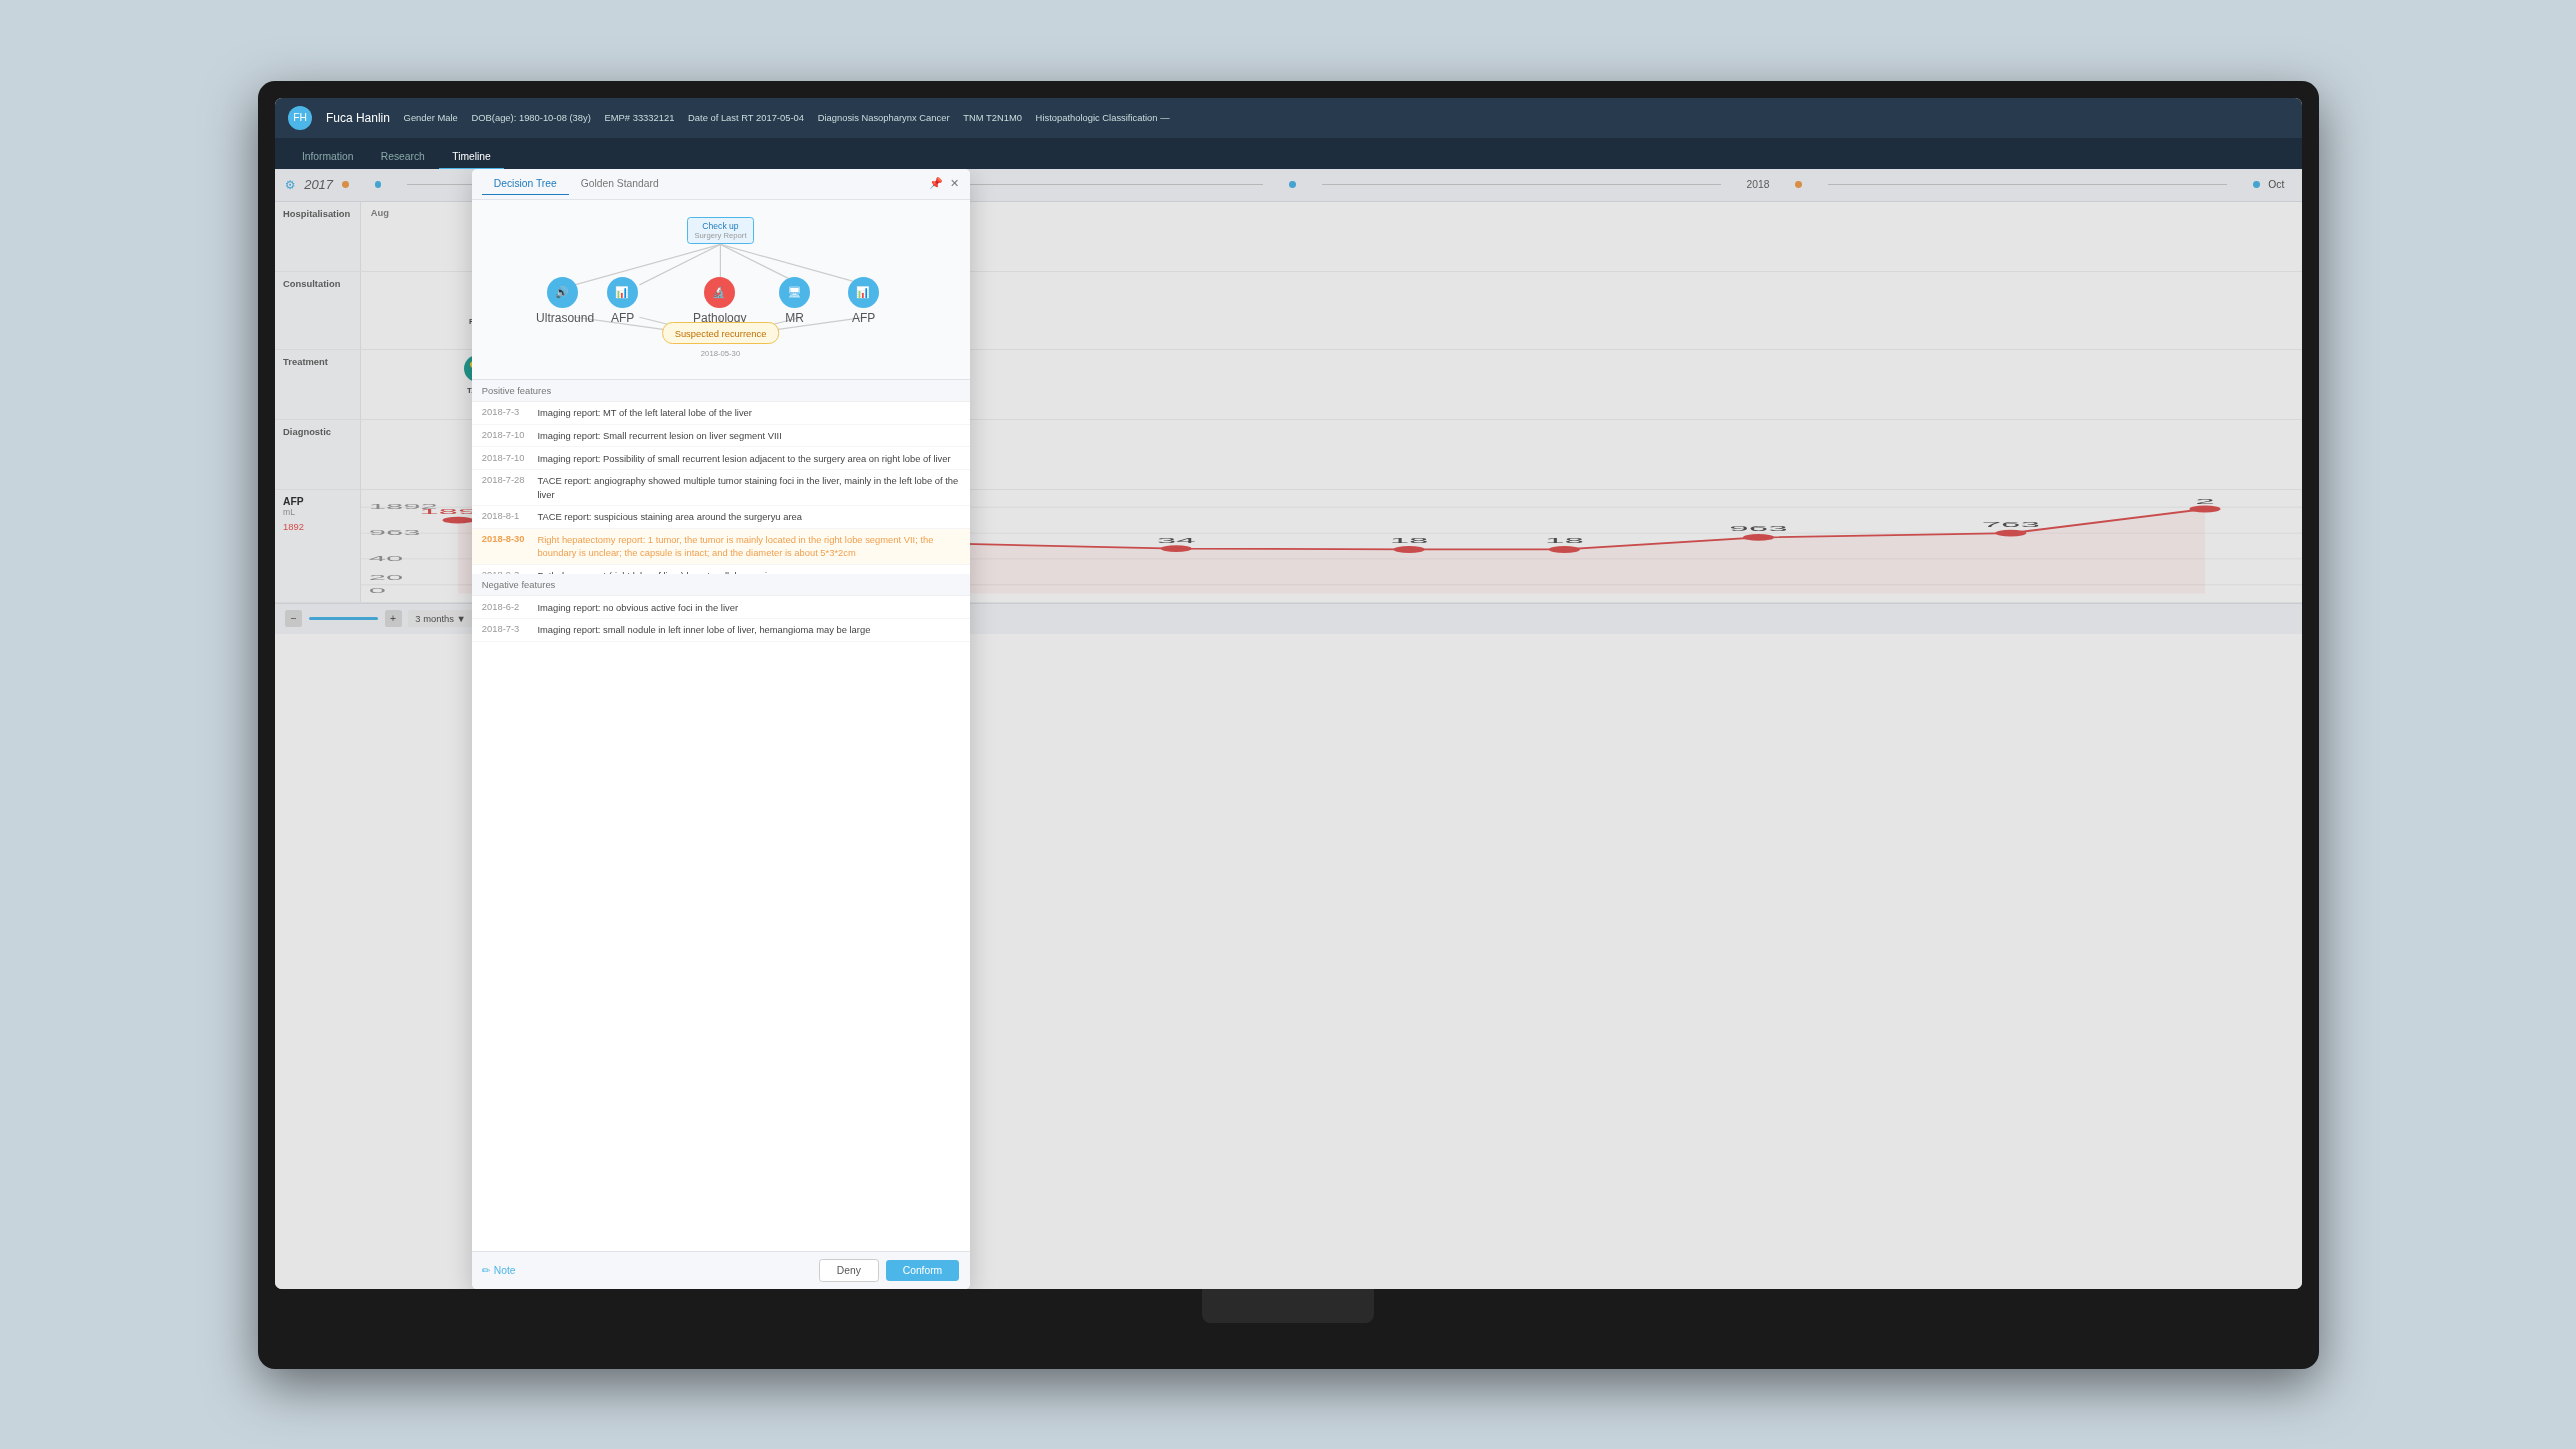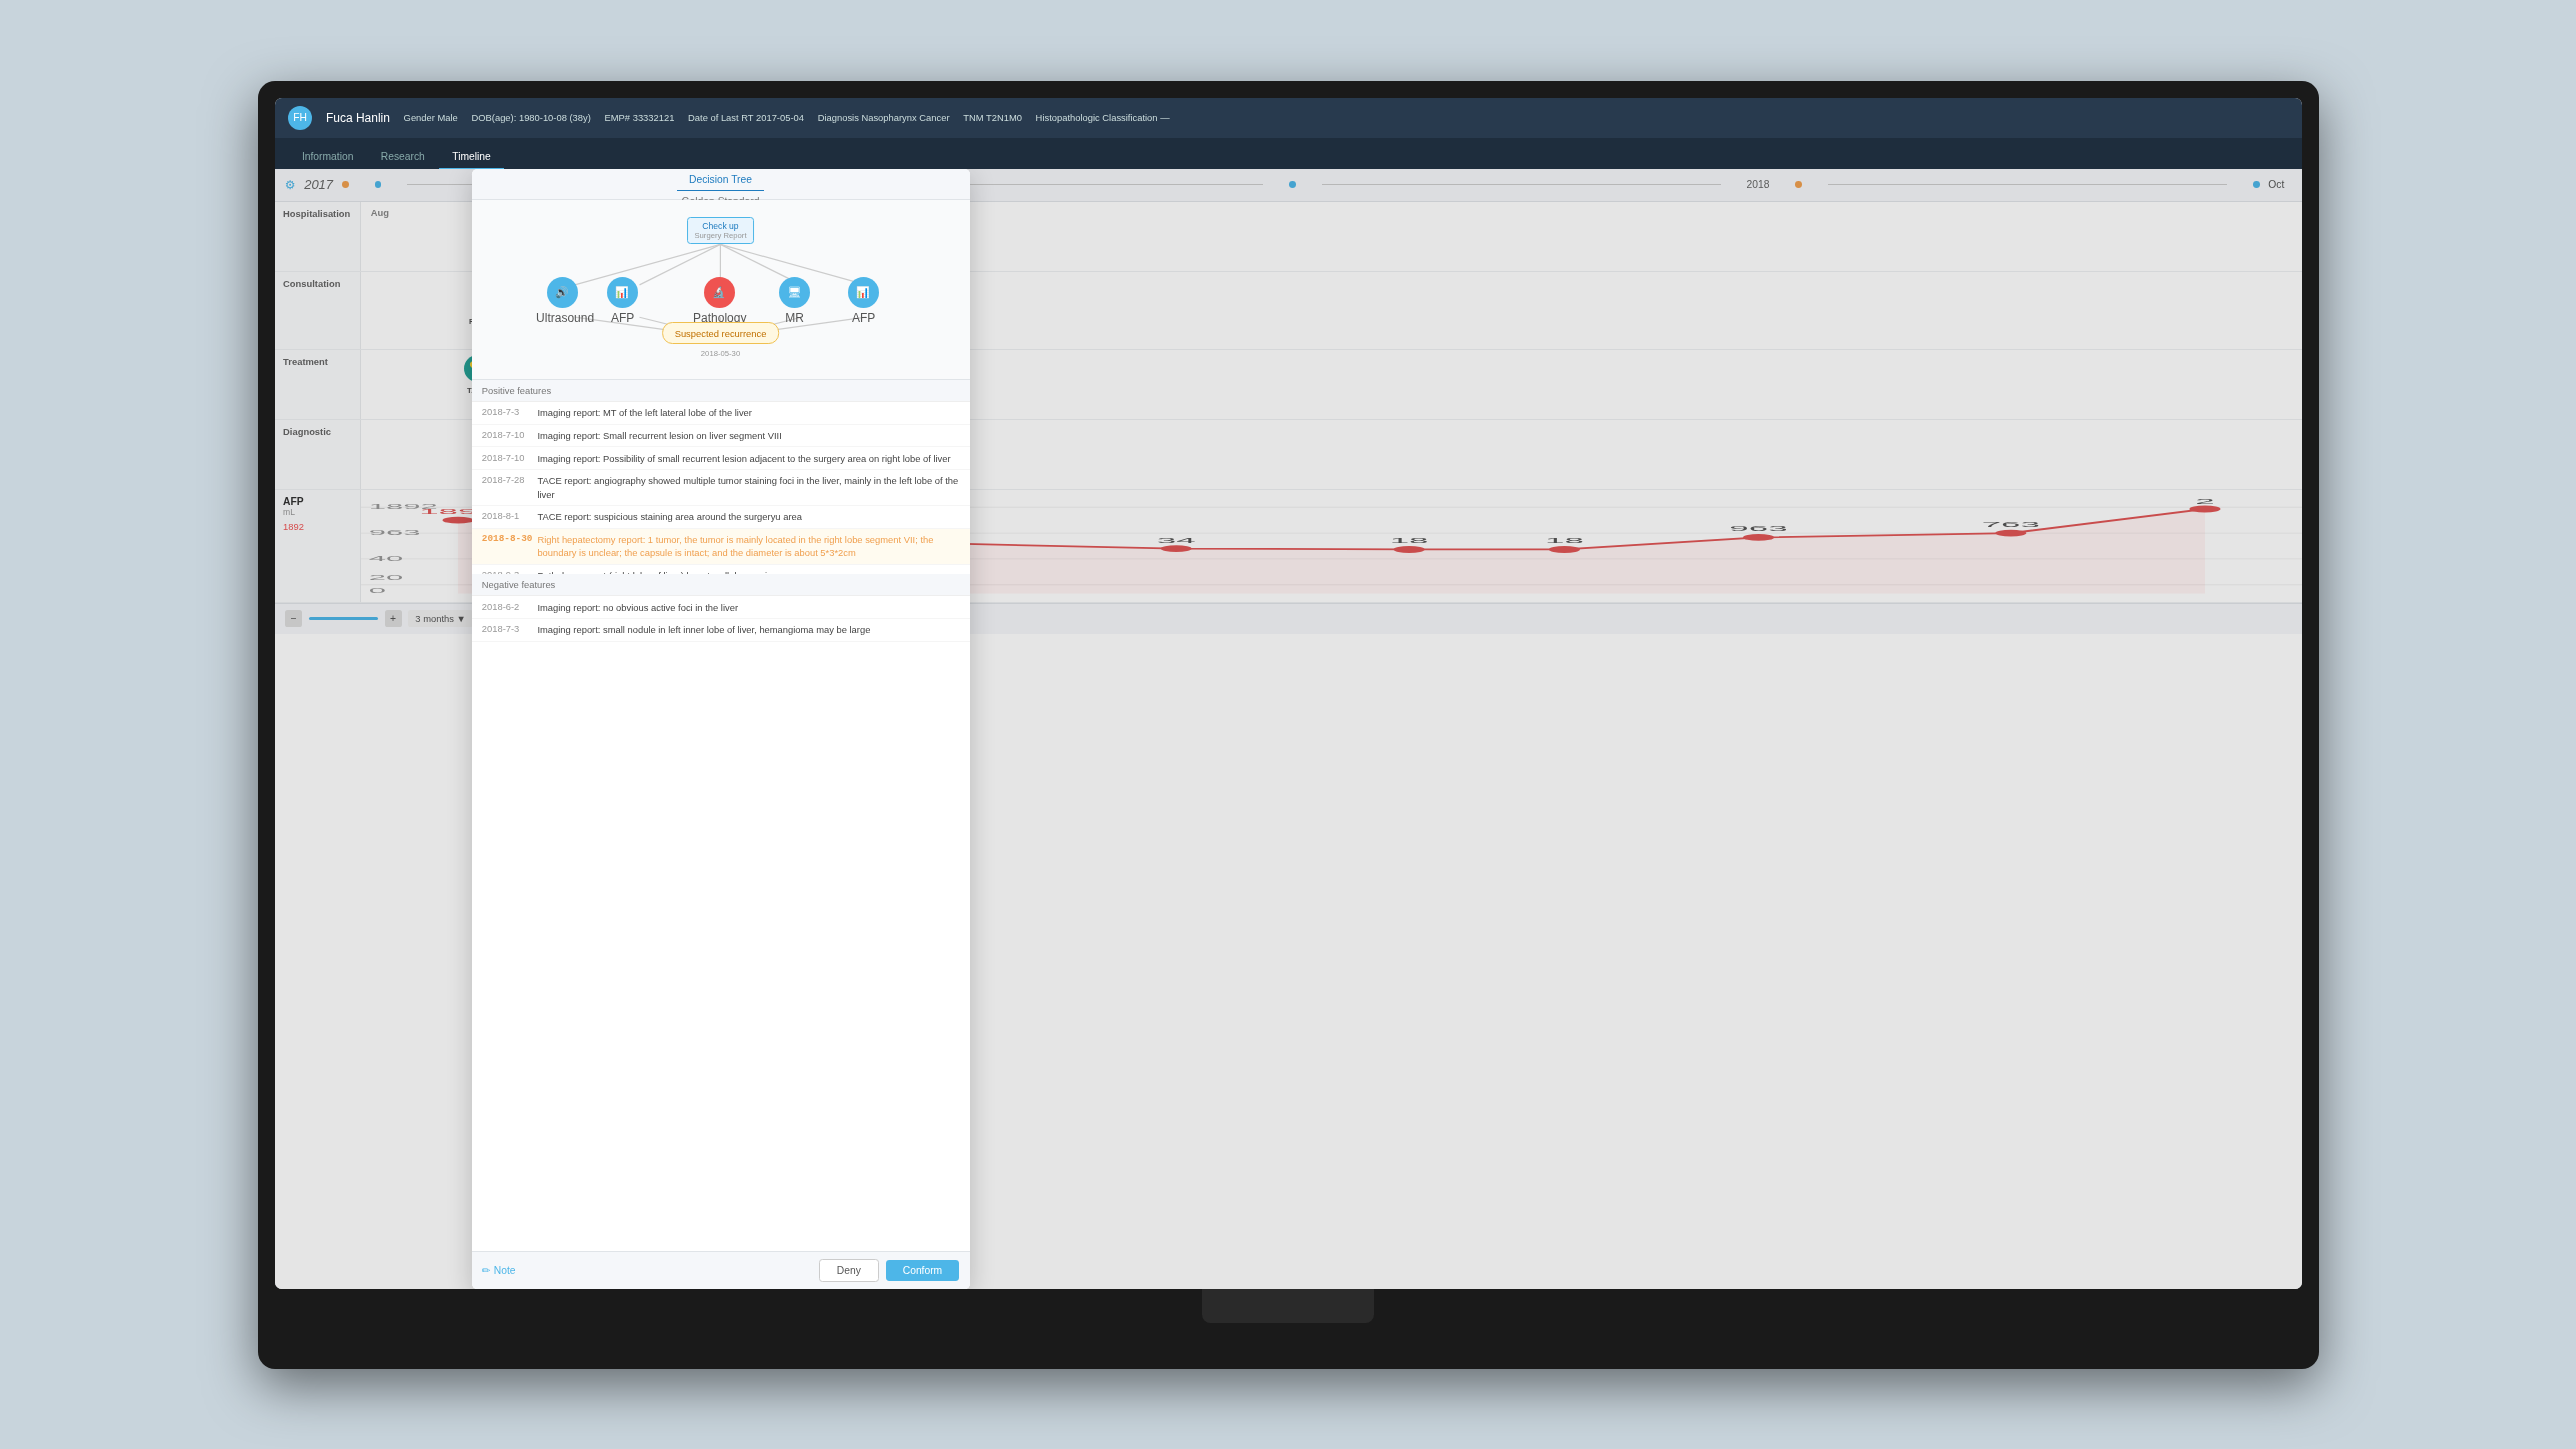--- a/index.html
+++ b/index.html
@@ -314,21 +314,20 @@
 
     
     .modal-header {
       display: flex;
       align-items: center;
       background: #f5f7fa;
       border-bottom: 0.9px solid #e0e4e8;
       padding: 0 10.3px;
       height: 31px;
       flex-shrink: 0;
-      flex-direction: column;
     }
     .modal-tab {
       padding: 5.2px 12px;
       font-size: 10.3px;
       color: #777;
       cursor: pointer;
       border-bottom: 1.7px solid transparent;
     }
     .modal-tab.active {
       color: #1e7bbf;
@@ -452,21 +451,21 @@
       border-bottom: 0.9px solid #f5f5f5;
       gap: 8.6px;
       font-size: 9.4px;
     }
     .evidence-date {
       color: #999;
       white-space: nowrap;
       width: 47px;
       flex-shrink: 0;
     }
-    .evidence-date.highlight { color: #f0a050; font-weight: bold; font-family: Liberation Mono, monospace; }
+    .evidence-date.highlight { color: #f0a050; font-weight: bold; }
     .evidence-text { color: #444; line-height: 1.4; }
     .evidence-text.highlight { color: #f0a050; }
 
     
     .modal-footer {
       height: 38px;
       background: #f5f7fa;
       border-top: 0.9px solid #e0e4e8;
       display: flex;
       align-items: center;

